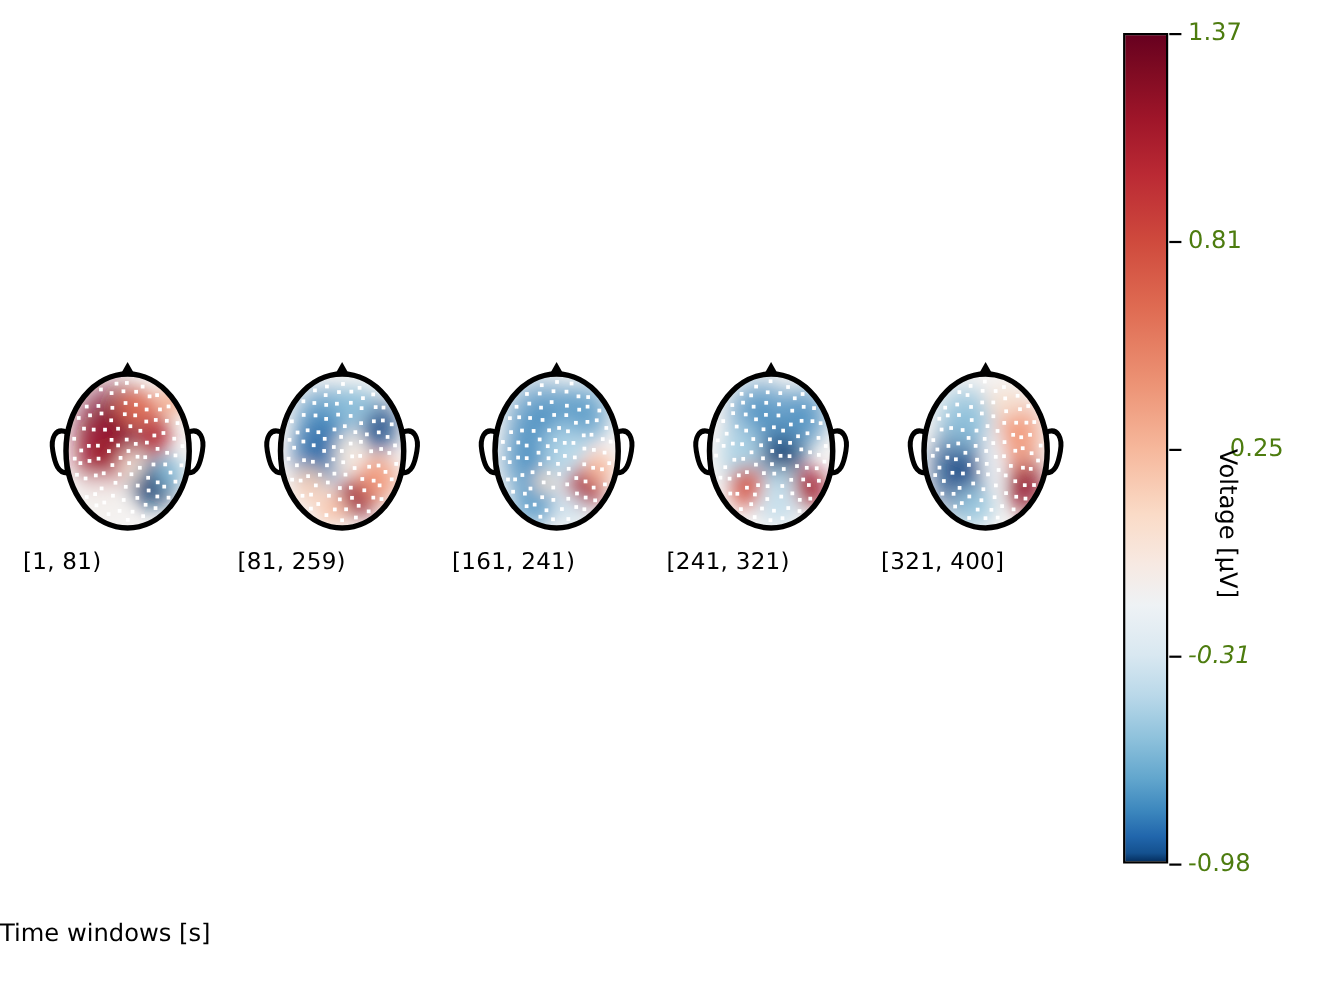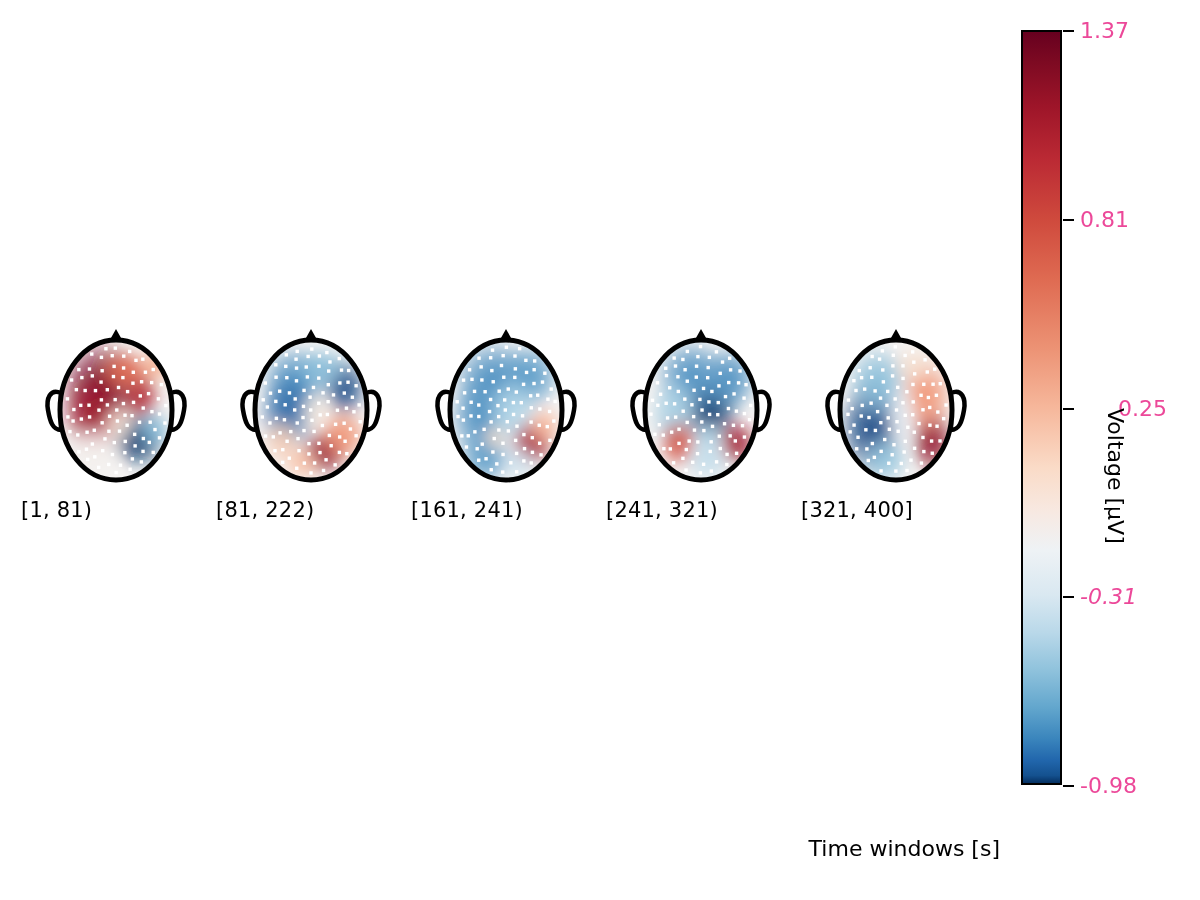--- a/index.html
+++ b/index.html
@@ -34,27 +34,27 @@
            #d9e8f1 75%,
            #b9d8e9 80%,
            #8fc2dc 85%,
            #62a6cd 90%,
            #3b86bd 94%,
            #2166ac 97%,
            #14518f 99%,
            #053061 100%);}
   .cb-tick{position:absolute;left:1063px;width:11px;height:0;
            border-top:2.2px solid #000;}
-  .cb-tick-label{position:absolute;left:1080px;font-size:22px;color:#ec4899;
+  .cb-tick-label{position:absolute;left:1080px;font-size:22px;color:#4d7c0f;
                  transform:translateY(-50%);white-space:nowrap;}
   .cb-title{position:absolute;left:1128px;top:408px;font-size:22px;color:#000;
             transform-origin:left top;transform:rotate(90deg);white-space:nowrap;}
 
   
-  .x-title{position:absolute;left:0;top:836px;width:1000px;text-align:right;
+  .x-title{position:absolute;left:0;top:836px;width:1000px;text-align:left;
            font-size:22px;color:#000;}
 </style>
 </head>
 <body>
 
 <div class="figure">
 
   <div class="topo-row">
       <div class="topo-cell" style="left: 21px;">
         <svg viewBox="0 0 190 180" class="topo-svg">
@@ -899,21 +899,21 @@
             <rect x="93.18796418577094" y="149.38852716819585" width="3.4" height="3.4" fill="#ffffff"></rect>
             <rect x="78.35978679759357" y="149.1943632505333" width="3.4" height="3.4" fill="#ffffff"></rect>
             <rect x="65.58167340506674" y="138.77629471535283" width="3.4" height="3.4" fill="#ffffff"></rect>
           </g>
           <ellipse cx="95" cy="90" rx="56" ry="70" fill="none" stroke="#000" stroke-width="5"></ellipse>
         </svg>
       </div>
     </div>
 
   <div class="win-label" style="left:21px;">[1, 81)</div>
-  <div class="win-label" style="left:216px;">[81, 222)</div>
+  <div class="win-label" style="left:216px;">[81, 259)</div>
   <div class="win-label" style="left:411px;">[161, 241)</div>
   <div class="win-label" style="left:606px;">[241, 321)</div>
   <div class="win-label" style="left:801px;">[321, 400]</div>
 
   <div class="x-title">Time windows [s]</div>
 
   <div class="cbar-wrap">
     <div class="cbar"></div>
   </div>
   <div id="cb-ticks">

